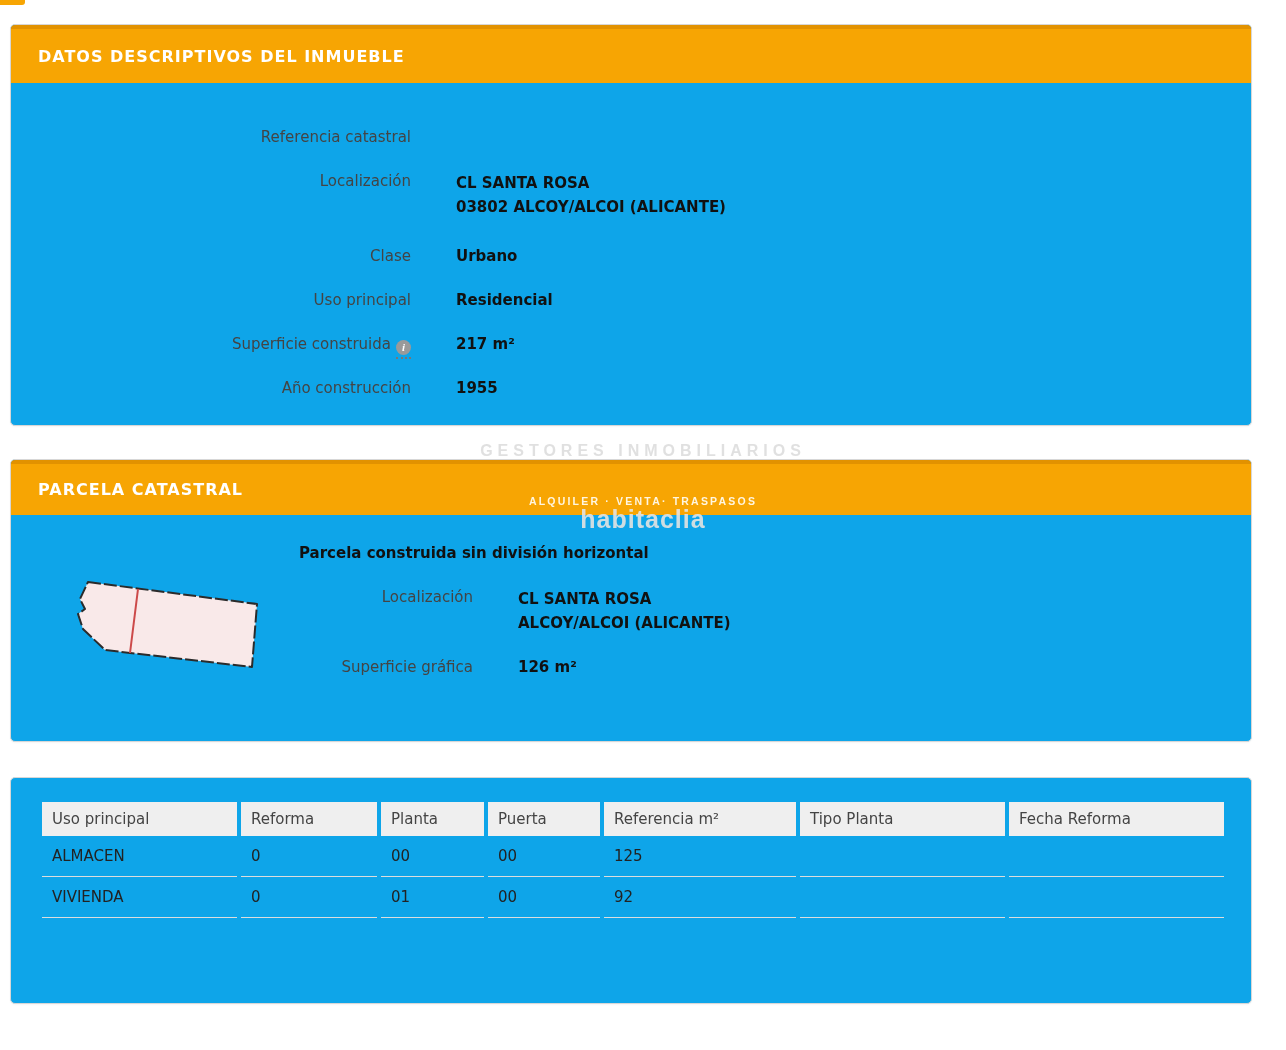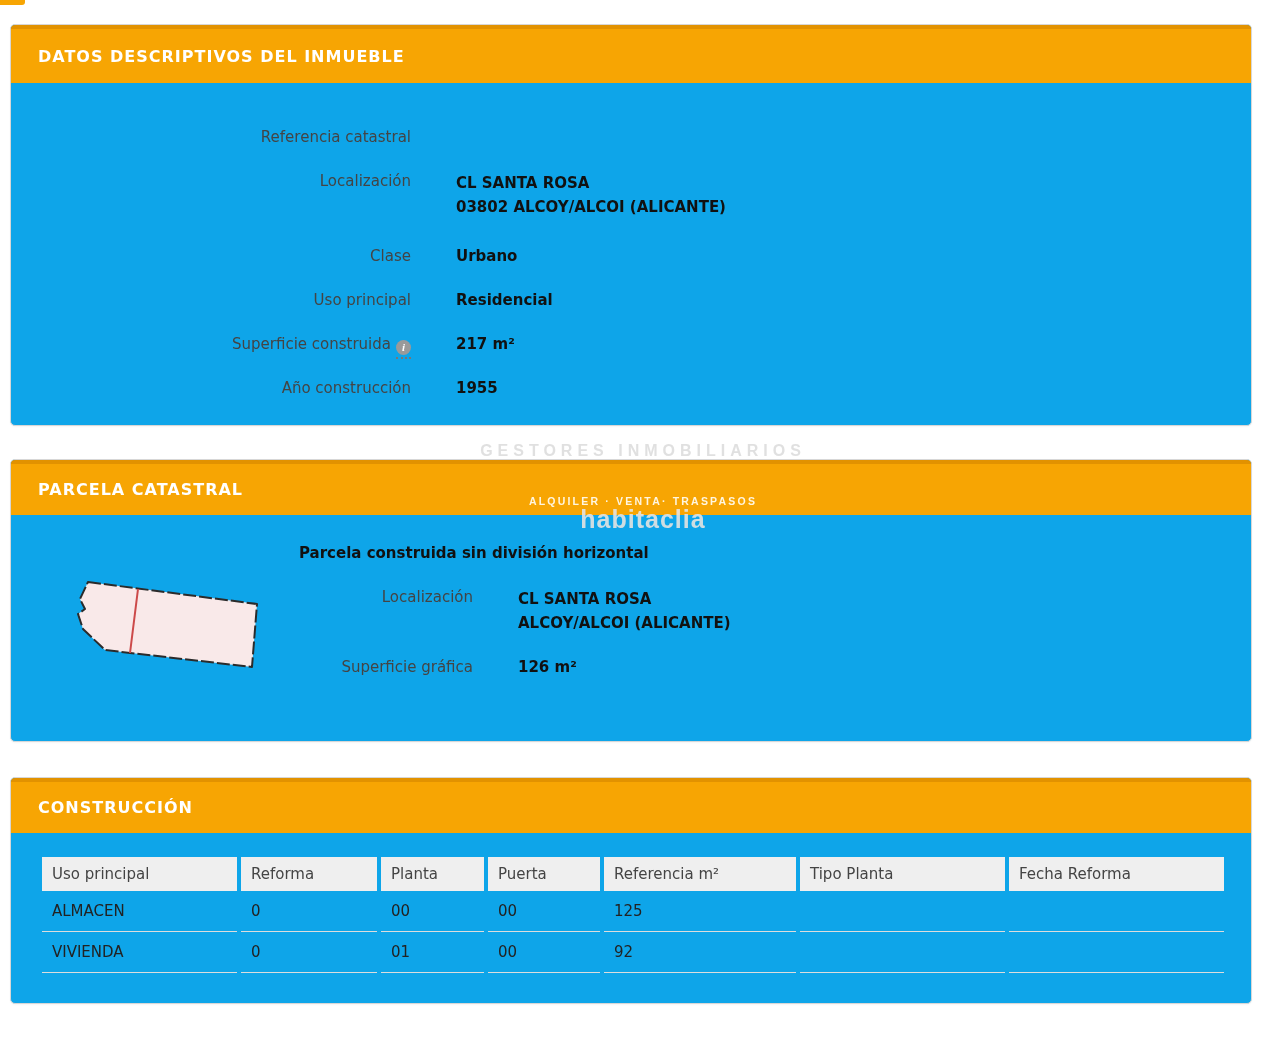--- a/index.html
+++ b/index.html
@@ -181,23 +181,20 @@
         </div>
       </div>
       <div class="parcela-row" id="parcela-row-sup">
         <div class="field-label">Superficie gráfica</div>
         <div class="field-value">126 m²</div>
       </div>
     </div>
   </div>
 
   <div class="card" id="card-construccion">
-    <div class="card-band">
-      <span class="band-title">CONSTRUCCIÓN</span>
-    </div>
     <table id="construccion-table">
       <colgroup>
         <col style="width:195px">
           <col style="width:136px">
           <col style="width:103px">
         <col style="width:112px">
           <col style="width:192px">
           <col style="width:205px">
           <col style="width:215px">
       </colgroup>

